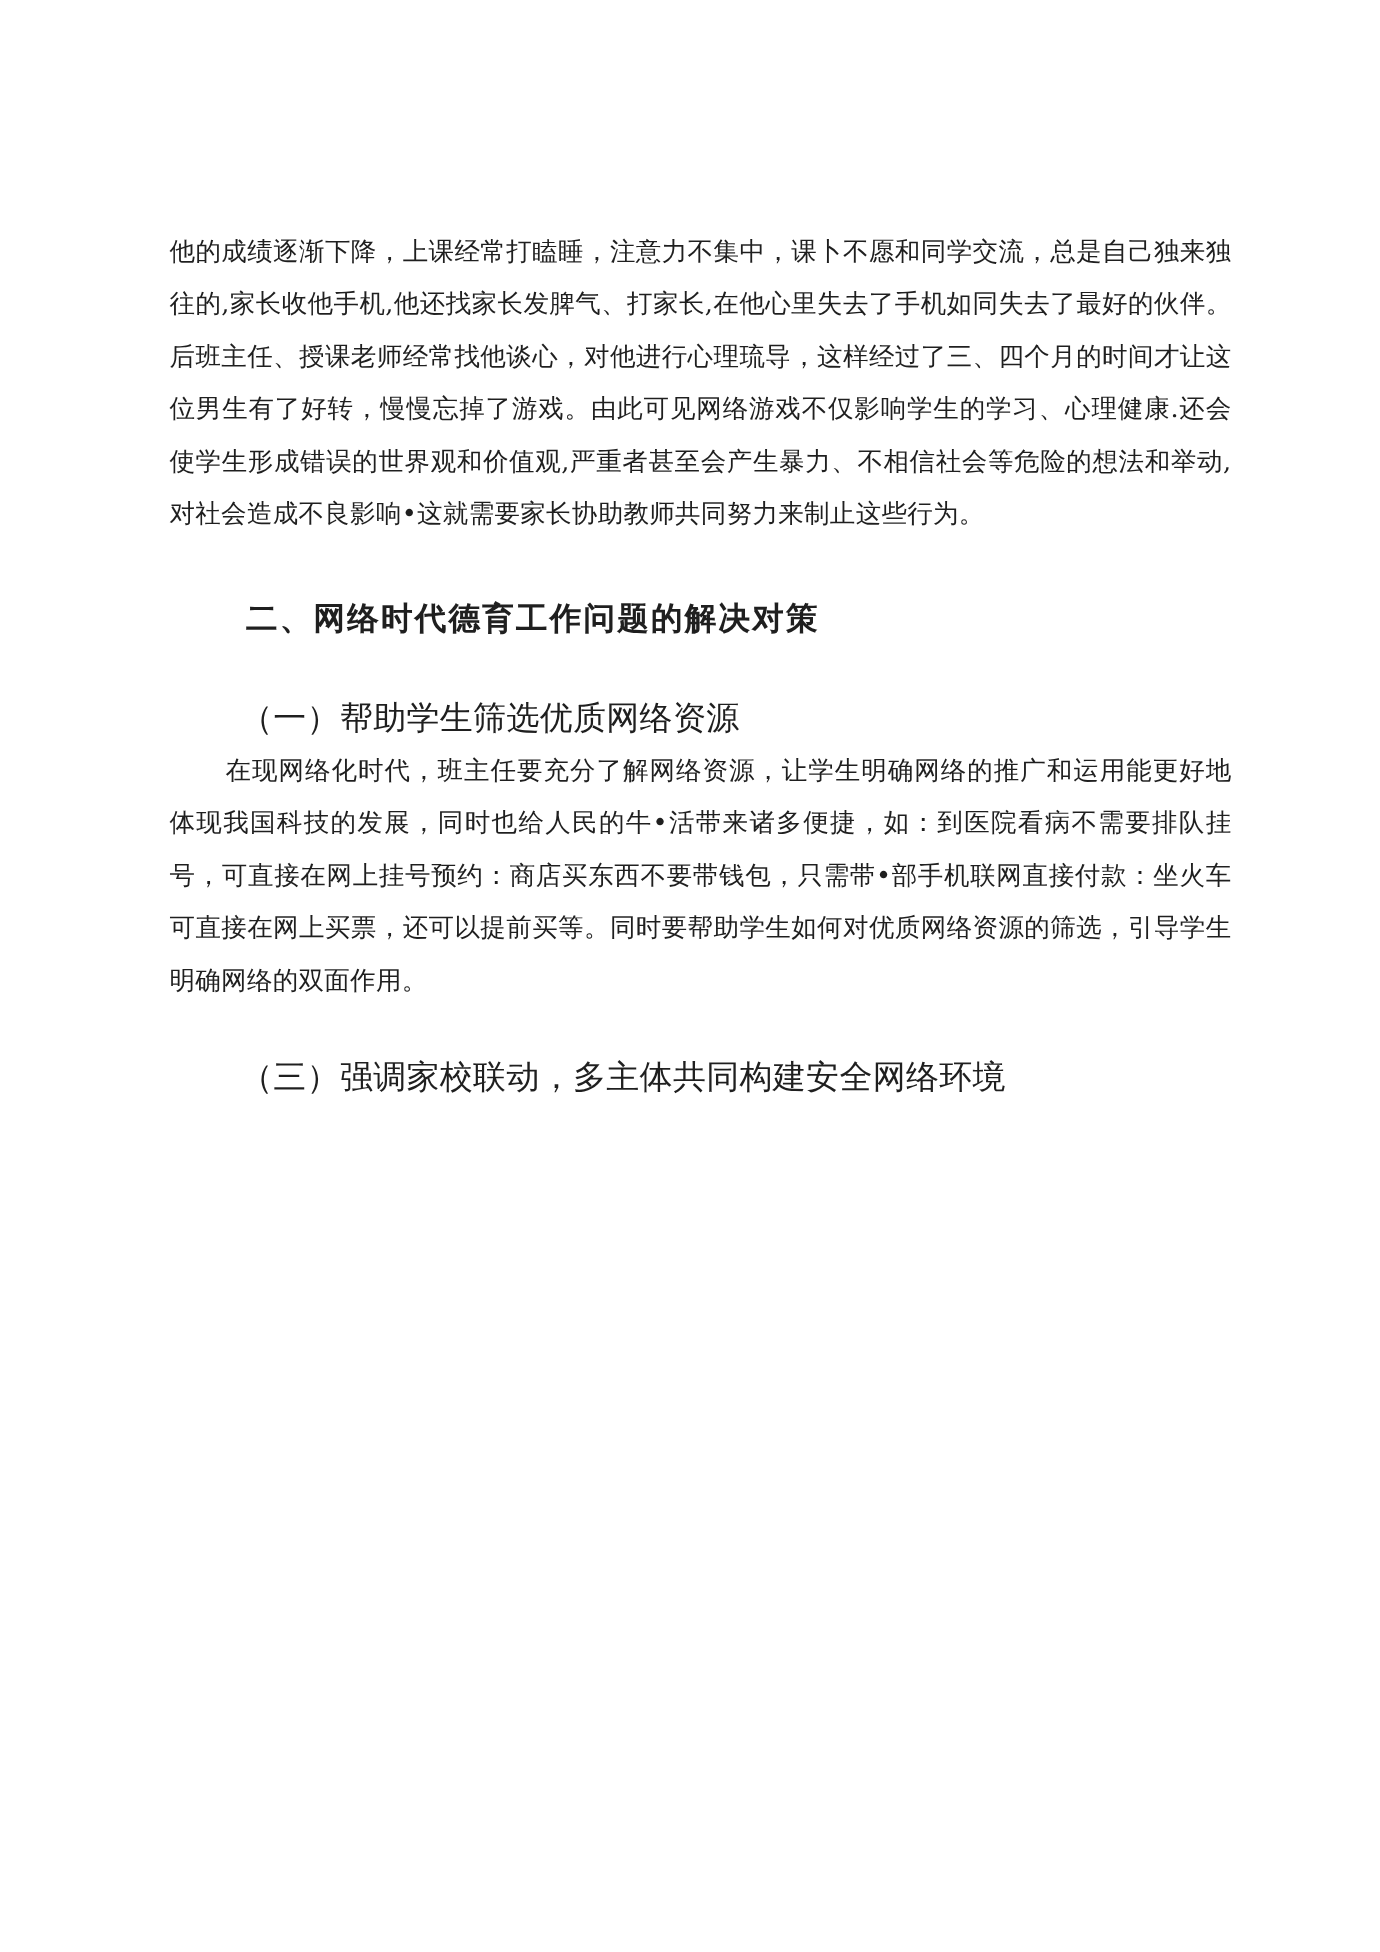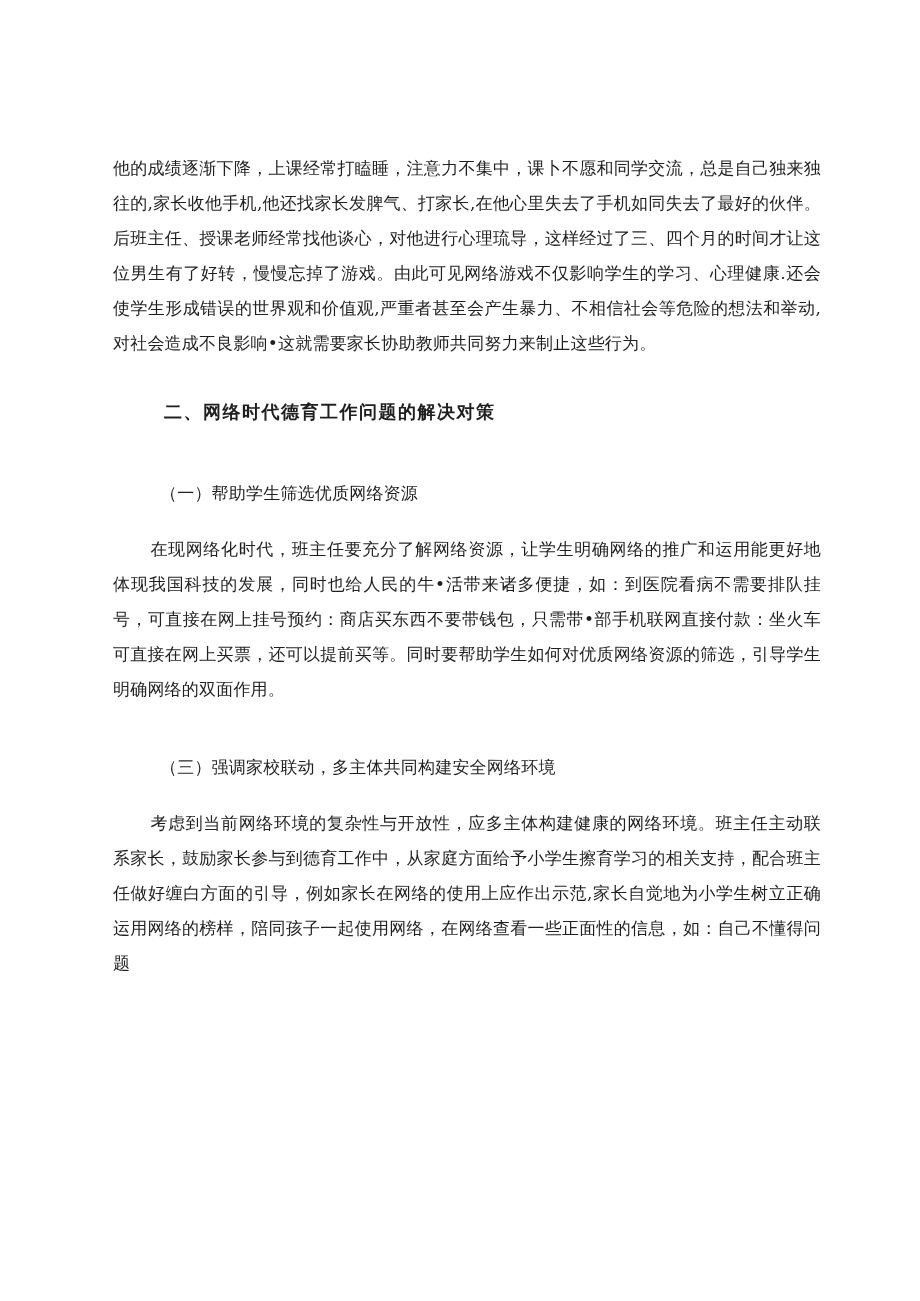--- a/index.html
+++ b/index.html
@@ -25,33 +25,32 @@
     line-height: 35px;
     text-align: justify;
     text-justify: inter-ideograph;
     letter-spacing: 0.2px;
     word-break: break-all;
   }
   .body-para.indent {
     text-indent: 2.2em;
   }
   .para-after-sub {
-    margin-top: 21px;
   }
   .section-heading {
     margin: 30px 0 0 0;
-    font-size: 18px;
+    font-size: 21px;
     line-height: 42px;
     font-weight: bold;
     letter-spacing: 1.5px;
     text-indent: 51px;
   }
   .sub-heading {
-    margin: 43px 0 0 0;
-    font-size: 17px;
+    margin: 29px 0 0 0;
+    font-size: 22px;
     line-height: 35px;
     font-weight: normal;
     letter-spacing: 0.2px;
     text-indent: 47px;
   }
 </style>
 </head>
 <body>
 
 <div class="page">
@@ -61,15 +60,14 @@
   <h1 class="section-heading">二、网络时代德育工作问题的解决对策</h1>
 
   <h2 class="sub-heading">（一）帮助学生筛选优质网络资源</h2>
 
   <p class="body-para indent para-after-sub">在现网络化时代，班主任要充分了解网络资源，让学生明确网络的推广和运用能更好地体现我国科技的发展，同时也给人民的牛•活带来诸多便捷，如：到医院看病不需要排队挂号，可直接在网上挂号预约：商店买东西不要带钱包，只需带•部手机联网直接付款：坐火车可直接在网上买票，还可以提前买等。同时要帮助学生如何对优质网络资源的筛选，引导学生明确网络的双面作用。</p>
 
 
 
   <h2 class="sub-heading">（三）强调家校联动，多主体共同构建安全网络环境</h2>
 
-  <p class="body-para indent para-after-sub">考虑到当前网络环境的复杂性与开放性，应多主体构建健康的网络环境。班主任主动联系家长，鼓励家长参与到德育工作中，从家庭方面给予小学生擦育学习的相关支持，配合班主任做好缠白方面的引导，例如家长在网络的使用上应作出示范,家长自觉地为小学生树立正确运用网络的榜样，陪同孩子一起使用网络，在网络查看一些正面性的信息，如：自己不懂得问题</p>
 
 </div>
 
 </body></html>

